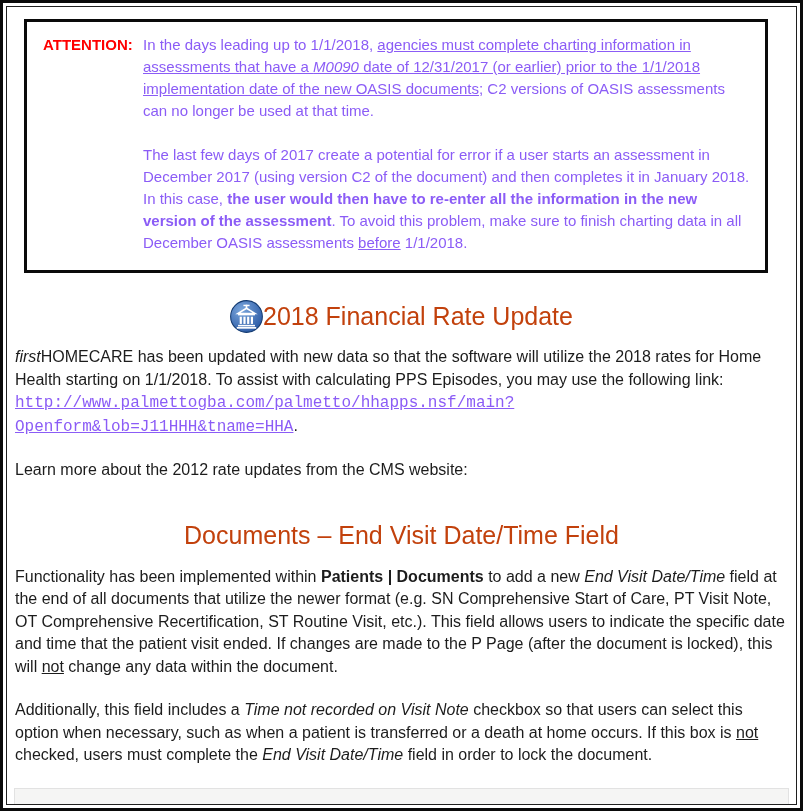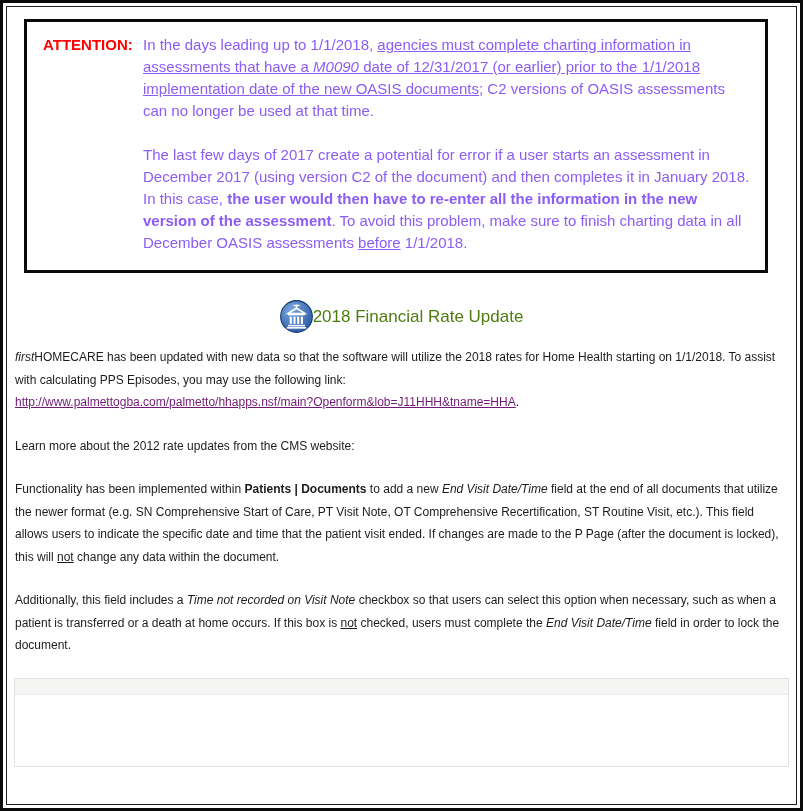--- a/index.html
+++ b/index.html
@@ -35,30 +35,30 @@
     line-height: 22px;
     color: #ff0000;
   }
   .attn-body { flex: 1; font-size: 15px; line-height: 22px; color:#8b5cf6; }
   .attn-body p { margin: 0; }
   .attn-body p + p { margin-top: 22px; }
   
   .run-b { font-weight: bold; }
   .run-i { font-style: italic; }
   .run-u { text-decoration: underline; }
-  .run-link { color: #701a75; text-decoration: underline; cursor: pointer; }
+  .run-link { color: #8b5cf6; text-decoration: underline; cursor: pointer; font-family: Liberation Mono, monospace; }
   
   .section-heading {
     display: flex; align-items: center; justify-content: center;
-    font-size: 17px; color: #4d7c0f;
+    font-size: 25px; color: #c2410c;
     margin: 27px 0 13px 0;
   }
   .section-heading.no-icon { margin-top: 39px; margin-bottom: 16px; }
   .body-par {
-    font-size: 12px; line-height: 22.5px;
+    font-size: 16px; line-height: 22.5px;
     margin: 0 0 21px 0;
     padding: 0 3px;
   }
   .bank-icon-wrap { display:flex; align-items:center; }
   
   .form-panel {
     margin: 4px 2px 0 2px;
     border: 1px solid #e2e2e2;
     background: #fff;
     height: 89px;
@@ -109,20 +109,23 @@
             <rect x="7.8" y="24.1" width="16.4" height="1.5"></rect>
             <rect x="6.6" y="26.2" width="18.8" height="1.6"></rect>
           </g>
         </svg>
       </span>
       <span>2018 Financial Rate Update</span>
     </div>
     <p class="body-par"><span class="run-i">first</span><span>HOMECARE has been updated with new data so that the software will utilize the 2018 rates for Home Health starting on 1/1/2018. To assist with calculating PPS Episodes, you may use the following link:</span><br><span class="run-link">http://www.palmettogba.com/palmetto/hhapps.nsf/main?Openform&amp;lob=J11HHH&amp;tname=HHA</span><span>.</span></p>
     <p class="body-par"><span>Learn more about the 2012 rate updates from the CMS website:</span><br></p>
 
+    <div class="section-heading no-icon">
+      <span>Documents – End Visit Date/Time Field</span>
+    </div>
     <p class="body-par"><span>Functionality has been implemented within </span><span class="run-b">Patients | Documents</span><span> to add a new </span><span class="run-i">End Visit Date/Time</span><span> field at the end of all documents that utilize the newer format (e.g. SN Comprehensive Start of Care, PT Visit Note, OT Comprehensive Recertification, ST Routine Visit, etc.). This field allows users to indicate the specific date and time that the patient visit ended. If changes are made to the P Page (after the document is locked), this will </span><span class="run-u">not</span><span> change any data within the document.</span></p>
     <p class="body-par"><span>Additionally, this field includes a </span><span class="run-i">Time not recorded on Visit Note</span><span> checkbox so that users can select this option when necessary, such as when a patient is transferred or a death at home occurs. If this box is </span><span class="run-u">not</span><span> checked, users must complete the </span><span class="run-i">End Visit Date/Time</span><span> field in order to lock the document.</span></p>
 
     <div class="form-panel">
       <div class="panel-strip"></div>
       <div class="panel-body">
         
         
         
       </div>

